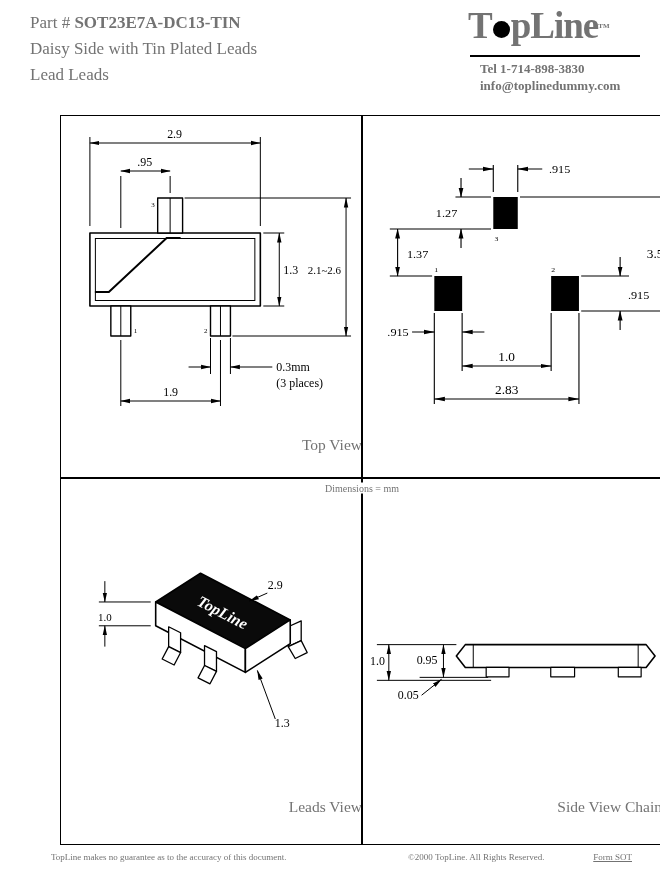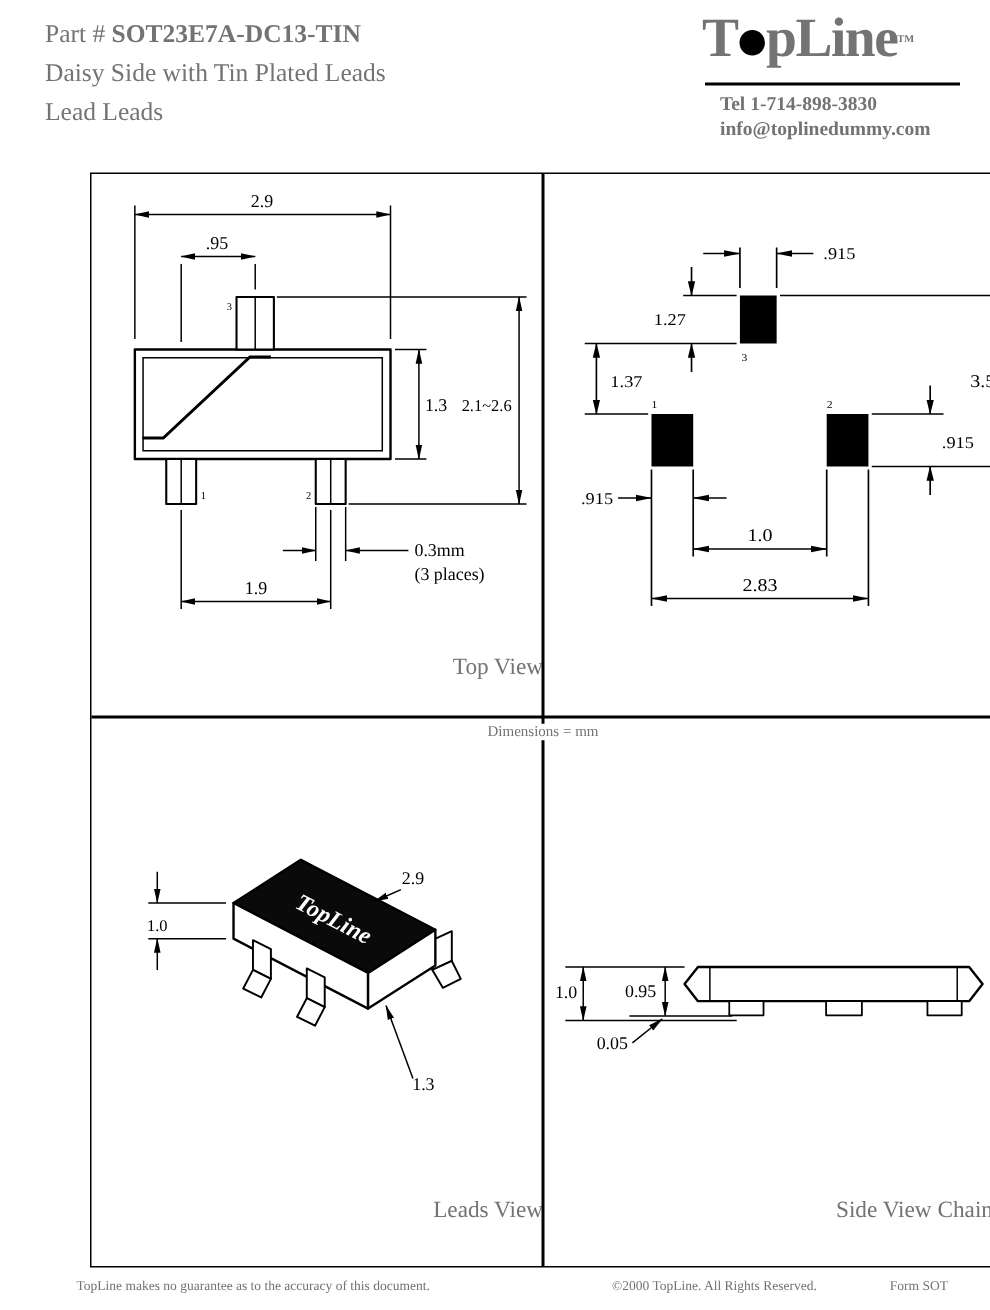--- a/index.html
+++ b/index.html
@@ -40,21 +40,21 @@
   svg .ol { stroke:#000; stroke-width:1.6; fill:#fff; stroke-linejoin:round; } 
   svg .ol1 { stroke:#000; stroke-width:1; fill:none; }
   svg .pad { fill:#000; stroke:none; }
   svg .blk { fill:#0a0a0a; stroke:#000; stroke-width:1.6; stroke-linejoin:round; }
   svg .mark { fill:#fff; font-size:16px; font-weight:bold; font-style:italic; }
 
   
   .foot { position:absolute; top:852px; font-size:9px; }
   .foot-left { left:28px;margin-left:23px; }
   .foot-copy { left:408px; }
-  .foot-form { right:28px; }
+  .foot-form { right:28px;text-decoration:underline; }
 </style>
 </head>
 <body>
 
 <svg width="0" height="0" style="position:absolute" aria-hidden="true">
   <defs>
     <marker id="ah" viewBox="0 0 10 6" refX="9.5" refY="3" markerWidth="10" markerHeight="6" orient="auto-start-reverse" markerUnits="userSpaceOnUse">
       <path d="M0,0.8 L10,3 L0,5.2 Z" fill="#000"></path>
     </marker>
   </defs>

